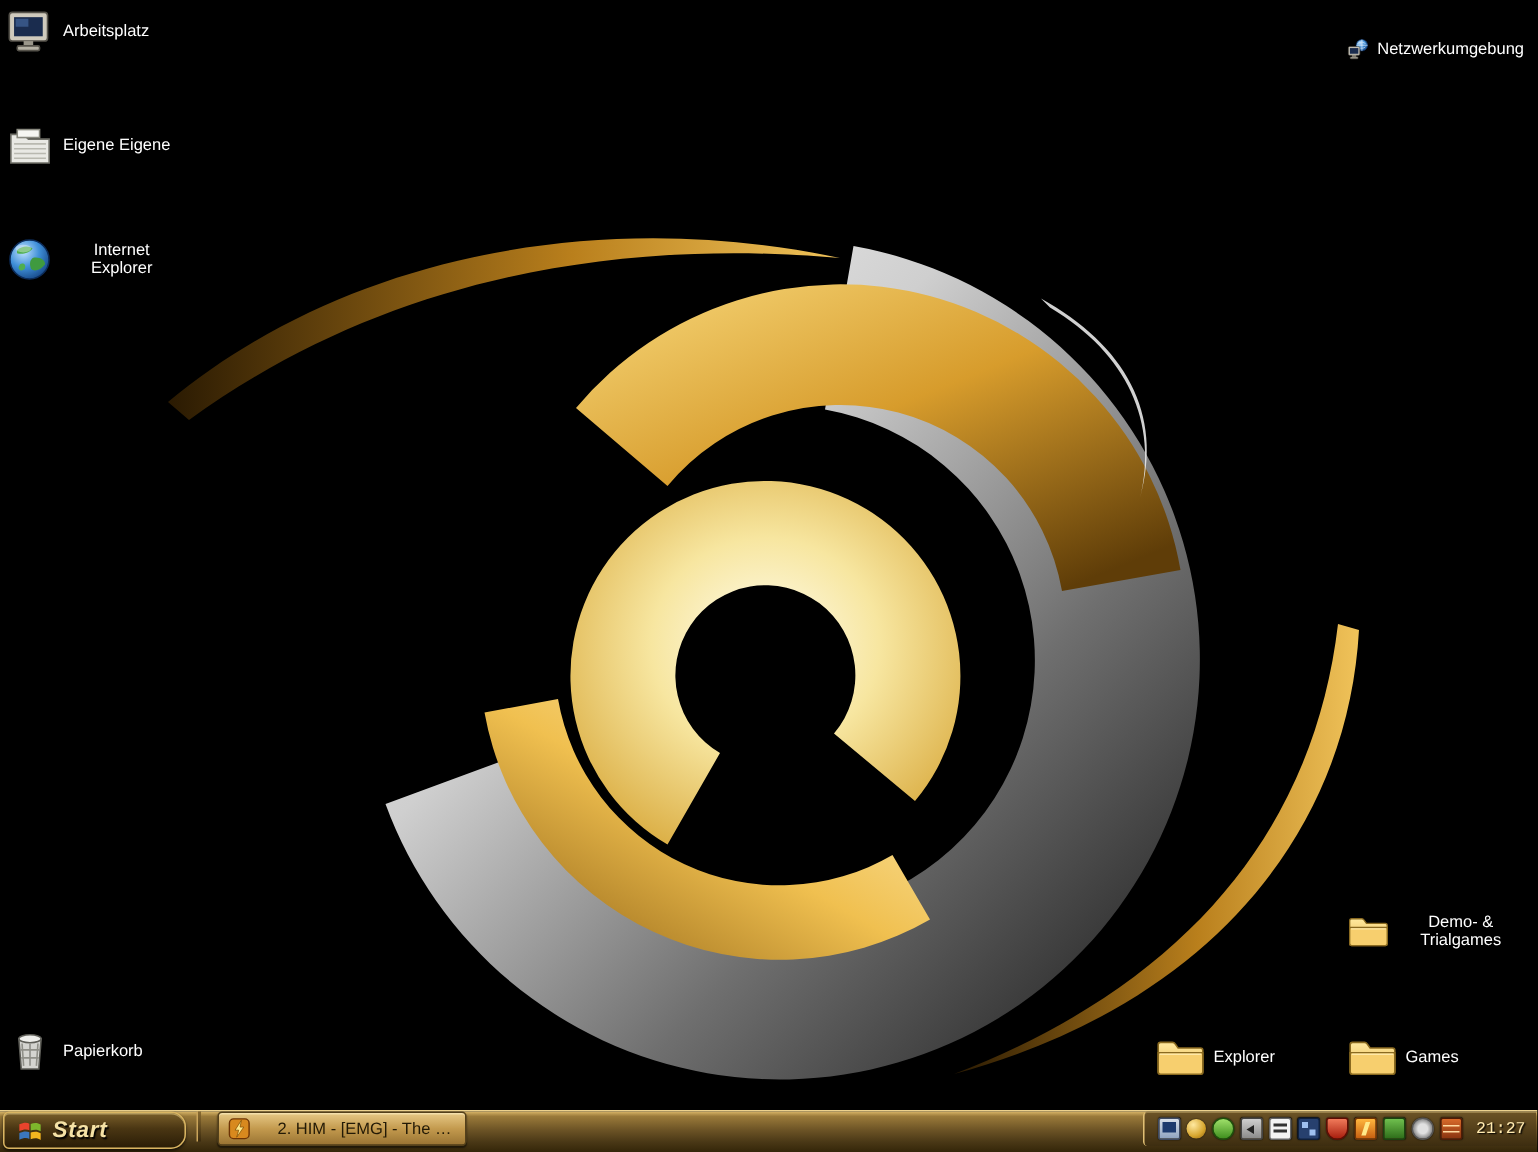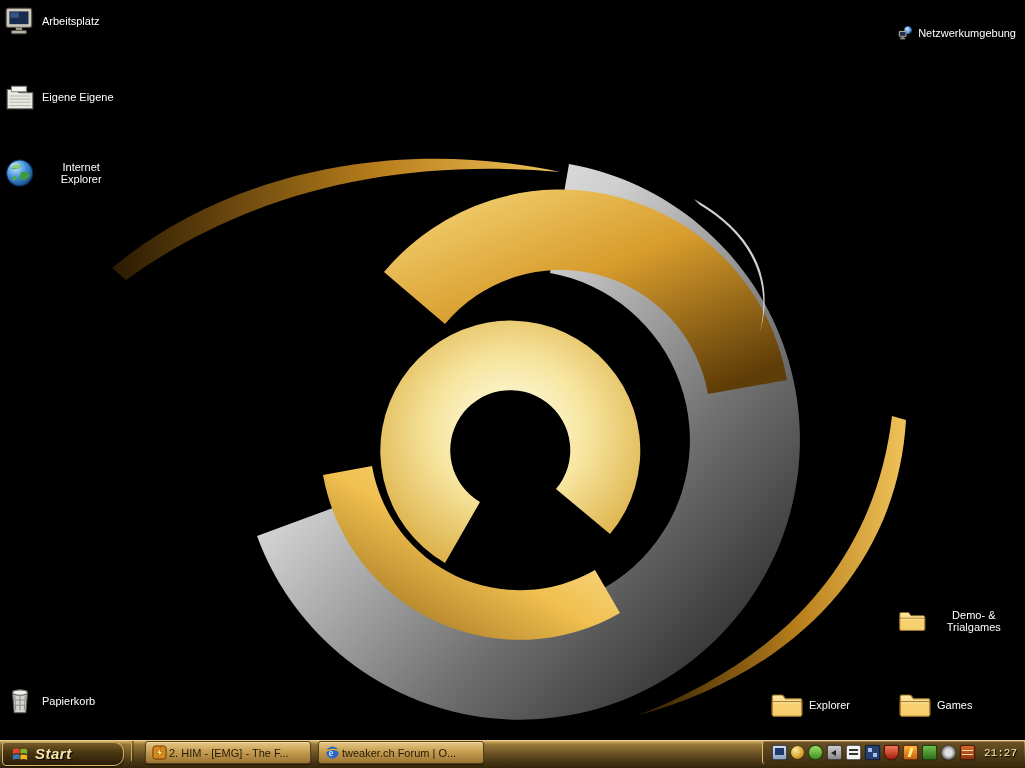--- a/index.html
+++ b/index.html
@@ -40,21 +40,21 @@
   .start-label{
     font-size:15px;font-weight:bold;font-style:italic;color:#f5e2a6;
     text-shadow:1px 1px 1px #000;letter-spacing:.5px;
   }
   .tb-divider{width:2px;height:20px;margin:0 4px;flex:0 0 auto;
     background:linear-gradient(#8a6c32,#3a2a0e);border-left:1px solid #caa45a;}
   .task-btn{
     width:152px;height:21px;margin-left:7px;flex:0 0 auto;
     background:linear-gradient(#e7c986 0%,#c39a4e 50%,#9a7433 100%);
     border:1px solid #54401a;border-radius:3px;
-    display:flex;align-items:center;gap:2px;padding:0 6px;
+    display:flex;align-items:center;gap:18px;padding:0 6px;
     box-shadow:inset 0 1px 0 rgba(255,242,204,.55), 0 1px 1px rgba(0,0,0,.5);
   }
   .task-btn .tb-label{
     font-size:11px;color:#231a06;white-space:nowrap;overflow:hidden;
     text-overflow:ellipsis;flex:1 1 auto;text-align:left;
   }
   .tb-ico{width:15px;height:15px;flex:0 0 auto;}
 
   .tray{
     margin-left:auto;height:23px;display:flex;align-items:center;gap:4px;
@@ -278,26 +278,20 @@
 
   <div class="tb-divider"></div>
 
   <div class="task-btn">
     <svg class="tb-ico" viewBox="0 0 16 16">
         <use href="#sym-wa"></use>
       </svg>
     <span class="tb-label">2. HIM - [EMG] - The F...</span>
   </div>
 
-  <div class="task-btn">
-    <svg class="tb-ico" viewBox="0 0 16 16">
-        <use href="#sym-ie"></use>
-      </svg>
-    <span class="tb-label">tweaker.ch Forum | O...</span>
-  </div>
 
   <div class="tray">
     <span class="ti ti-display"></span>
     <span class="ti ti-coin"></span>
     <span class="ti ti-msn"></span>
     <span class="ti ti-volume"></span>
     <span class="ti ti-lite"></span>
     <span class="ti ti-network"></span>
     <span class="ti ti-shield"></span>
     <span class="ti ti-winamp"></span>

